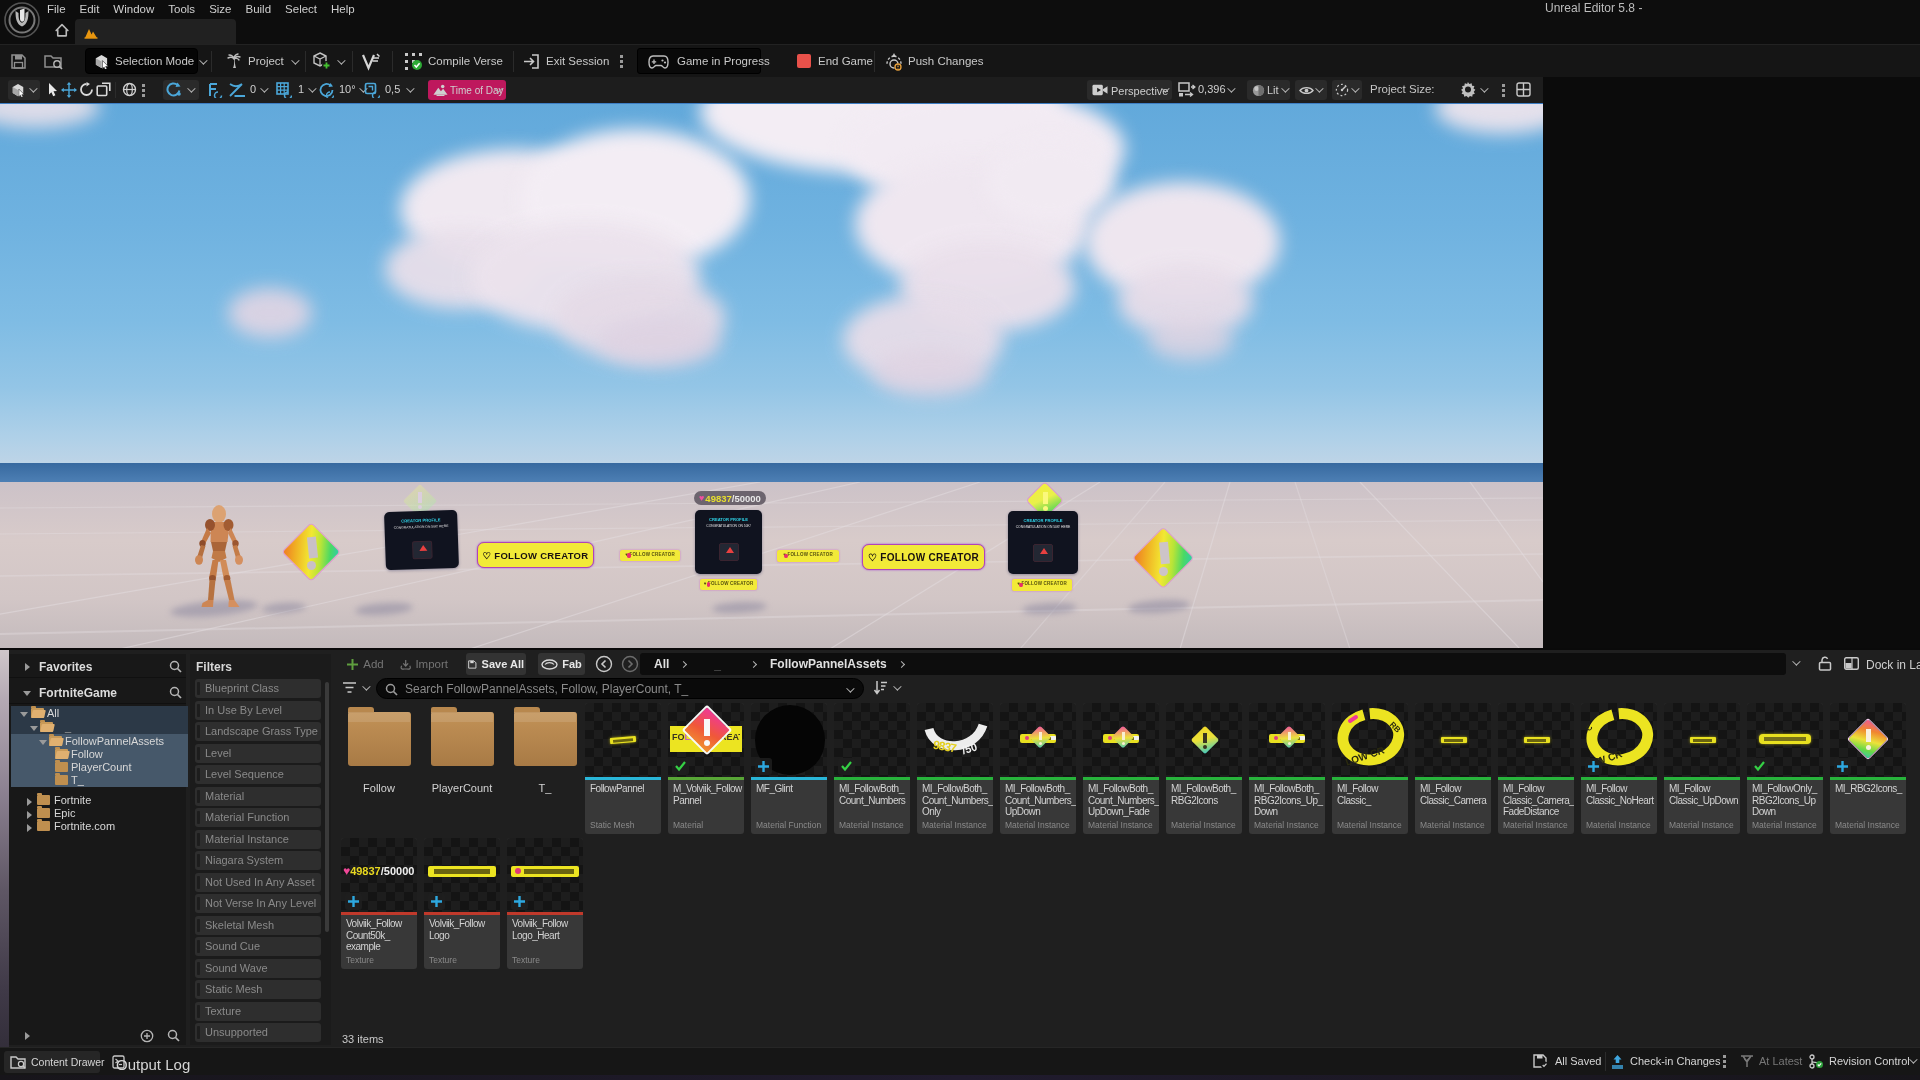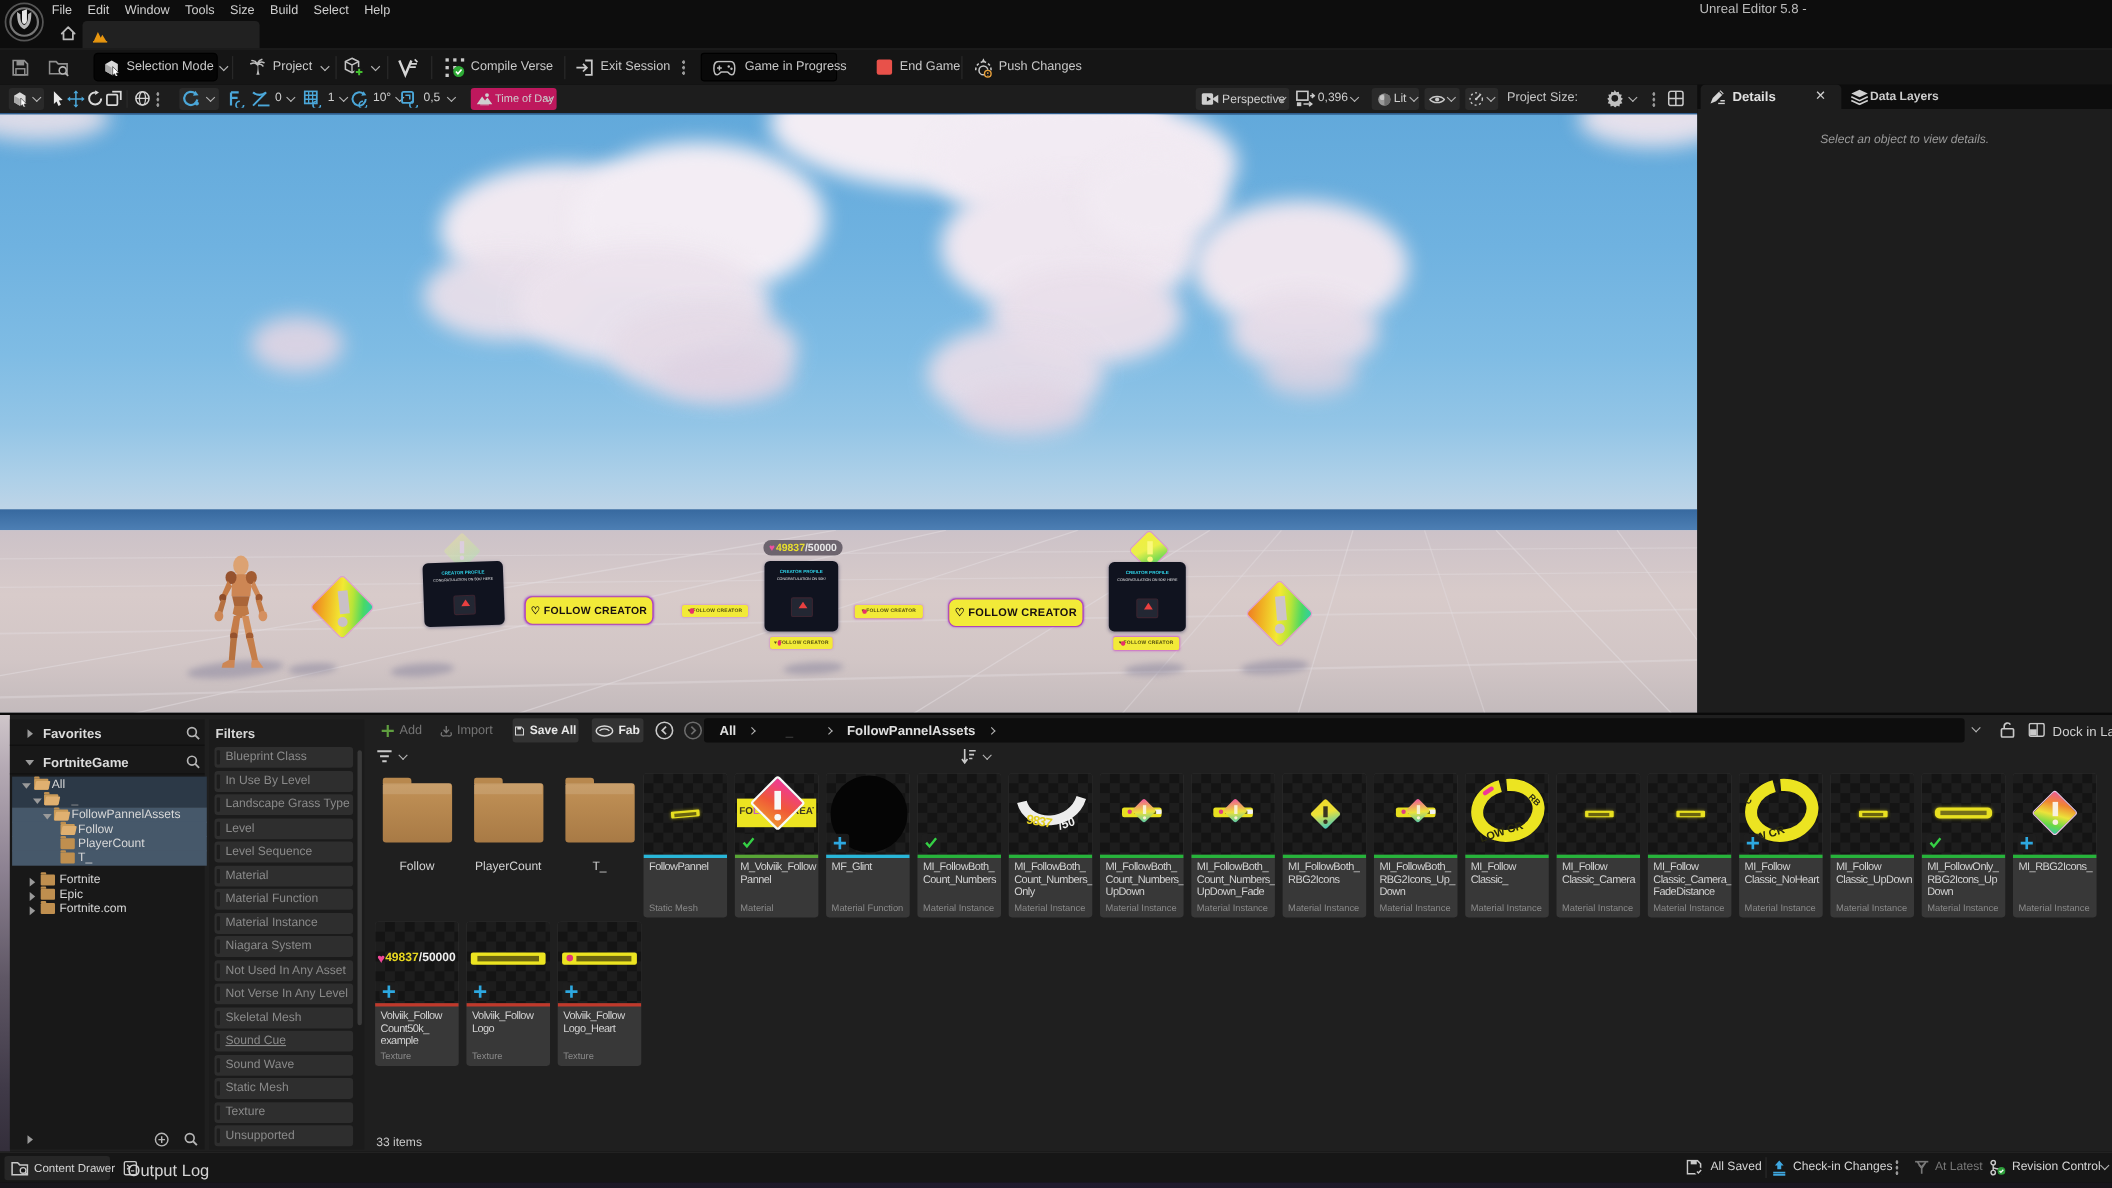--- a/index.html
+++ b/index.html
@@ -456,40 +456,20 @@
           <div class="itri"></div>
         </div>
     </div>
     <div class="ybtn-sm" style="left:1012px;top:475px;width:60px;height:12px"></div>
     <div class="diamond" style="left:1133px;top:424px;width:60px;height:60px">
       <div class="dinner" style="background:linear-gradient(50deg,#ef7a23 0%,#f0b023 22%,#f2e833 48%,#b8e438 66%,#4ad964 84%,#2eccaa 100%)"></div>
       <div class="dexcl" style="left:27px;top:14px;width:9px;height:22px;background:#cdc4c8;transform:rotate(-5deg)"></div>
       <div class="dexcl" style="left:26px;top:39px;width:9px;height:9px;border-radius:50%;background:#cdc4c8"></div>
     </div>
   </div>
-  <div id="detailpanel">
-    <div id="dtabs">
-      <div id="dtab1">
-        <svg width="15" height="14" viewBox="0 0 15 14" style="position:absolute;left:8px;top:4px">
-            <path d="M1 13 L3 8 L10 1 L13 4 L6 11 Z" fill="#d5d5d5"></path>
-            <path d="M9 2 L12 5" stroke="#1d1d1d" stroke-width="1"></path>
-            <path d="M8 13 H14 M10 10.5 H14" stroke="#d5d5d5" stroke-width="1.4"></path>
-          </svg>
-        <span style="position:absolute;left:29px;top:4px;color:#e0e0e0;font-size:12px;font-weight:bold">Details</span>
-        <span style="position:absolute;left:104px;top:3px;color:#cfcfcf;font-size:12px">✕</span>
-      </div>
-      <svg width="17" height="15" viewBox="0 0 17 15" style="position:absolute;left:139px;top:4px">
-          <path d="M8.5 0.5 L16 4 L8.5 7.5 L1 4 Z" fill="#cfcfcf"></path>
-          <path d="M1 7 L8.5 10.5 L16 7" fill="none" stroke="#cfcfcf" stroke-width="1.5"></path>
-          <path d="M1 10.3 L8.5 13.8 L16 10.3" fill="none" stroke="#cfcfcf" stroke-width="1.5"></path>
-        </svg>
-      <span style="position:absolute;left:157px;top:5px;color:#cdcdcd;font-size:11px;font-weight:bold">Data Layers</span>
-    </div>
-    <div style="position:absolute;left:0;top:44px;width:377px;text-align:center;color:#9b9b9b;font-size:11px;font-style:italic">Select an object to view details.</div>
-  </div>
   <div id="drawer">
     <div style="position:absolute;left:0;top:0;width:9px;height:399px;background:linear-gradient(#cfc6ca 0%,#b5aab4 12%,#8d8292 35%,#5f5765 60%,#403a48 85%,#332e3a 100%)"></div>
     <div id="treepanel">
       <div class="phead" style="top:2px">
           <span class="tri-r" style="left:16px;top:7px"></span>
           <span class="phtxt" style="left:30px">Favorites</span>
           <svg class="mag" style="left:160px;top:4px" width="13" height="13" viewBox="0 0 13 13">
             <circle cx="5.5" cy="5.5" r="4" fill="none" stroke="#b5b5b5" stroke-width="1.5"></circle>
             <line x1="8.5" y1="8.5" x2="12" y2="12" stroke="#b5b5b5" stroke-width="1.7"></line>
           </svg>
@@ -565,21 +545,21 @@
         <div class="fchip" style="top: 68px;">Landscape Grass Type</div>
         <div class="fchip" style="top: 89.5px;">Level</div>
         <div class="fchip" style="top: 111px;">Level Sequence</div>
         <div class="fchip" style="top: 132.5px;">Material</div>
         <div class="fchip" style="top: 154px;">Material Function</div>
         <div class="fchip" style="top: 175.5px;">Material Instance</div>
         <div class="fchip" style="top: 197px;">Niagara System</div>
         <div class="fchip" style="top: 218.5px;">Not Used In Any Asset</div>
         <div class="fchip" style="top: 240px;">Not Verse In Any Level</div>
         <div class="fchip" style="top: 261.5px;">Skeletal Mesh</div>
-        <div class="fchip" style="top: 283px; text-decoration: underline;">Sound Cue</div>
+        <div class="fchip" style="top: 283px;">Sound Cue</div>
         <div class="fchip" style="top: 304.5px;">Sound Wave</div>
         <div class="fchip" style="top: 326px;">Static Mesh</div>
         <div class="fchip" style="top: 347.5px;">Texture</div>
         <div class="fchip" style="top: 369px;">Unsupported</div>
       </div>
     <div id="assetpanel">
       <div class="abtn dim" style="left:6px;width:50px"><svg width="13" height="13" viewBox="0 0 13 13" style="margin-right:4px">
             <path d="M6.5 1 V12 M1 6.5 H12" stroke="#5f9e3f" stroke-width="2"></path>
           </svg>Add</div>
       <div class="abtn dim" style="left:64px;width:52px"><svg width="14" height="13" viewBox="0 0 14 13" style="margin-right:4px">
@@ -619,20 +599,28 @@
           <rect x="0.7" y="0.7" width="13.6" height="11.6" rx="1.5" fill="none" stroke="#c9c9c9" stroke-width="1.4"></rect>
           <rect x="1.5" y="6" width="6" height="5.5" fill="#c9c9c9"></rect>
           <line x1="8" y1="1" x2="8" y2="12" stroke="#c9c9c9" stroke-width="1.2"></line>
         </svg>
       <span style="position:absolute;left:1532px;top:8px;color:#cfcfcf;font-size:12px;white-space:nowrap">Dock in Layout</span>
 
       <svg style="position:absolute;left:8px;top:31px" width="15" height="13" viewBox="0 0 15 13">
           <path d="M1 2 H14 M3.5 6.5 H11.5 M5.5 11 H9.5" stroke="#c9c9c9" stroke-width="1.7"></path>
         </svg>
       <span class="chev" style="position:absolute;left:28px;top:35px"></span>
+      <div id="searchbox">
+        <svg style="position:absolute;left:8px;top:4px" width="13" height="13" viewBox="0 0 13 13">
+            <circle cx="5.5" cy="5.5" r="4" fill="none" stroke="#9a9a9a" stroke-width="1.5"></circle>
+            <line x1="8.5" y1="8.5" x2="12" y2="12" stroke="#9a9a9a" stroke-width="1.7"></line>
+          </svg>
+        <span style="position:absolute;left:28px;top:3px;color:#8b8b8b;font-size:12px">Search FollowPannelAssets, Follow, PlayerCount, T_</span>
+        <span class="chev" style="position:absolute;right:10px;top:8px"></span>
+      </div>
       <svg style="position:absolute;left:539px;top:30px" width="16" height="15" viewBox="0 0 16 15">
           <path d="M4 1 V13 M1.5 10 L4 13.5 L6.5 10" fill="none" stroke="#c9c9c9" stroke-width="1.5"></path>
           <path d="M8 2.5 H14 M8 6 H12.5 M8 9.5 H11" stroke="#c9c9c9" stroke-width="1.5"></path>
         </svg>
       <span class="chev" style="position:absolute;left:559px;top:35px"></span>
       <div id="grid">
           <div class="folder-tile" style="left: 7px; top: 5px;">
             <div class="ffold"></div>
             <div class="fname">Follow</div>
           </div>

